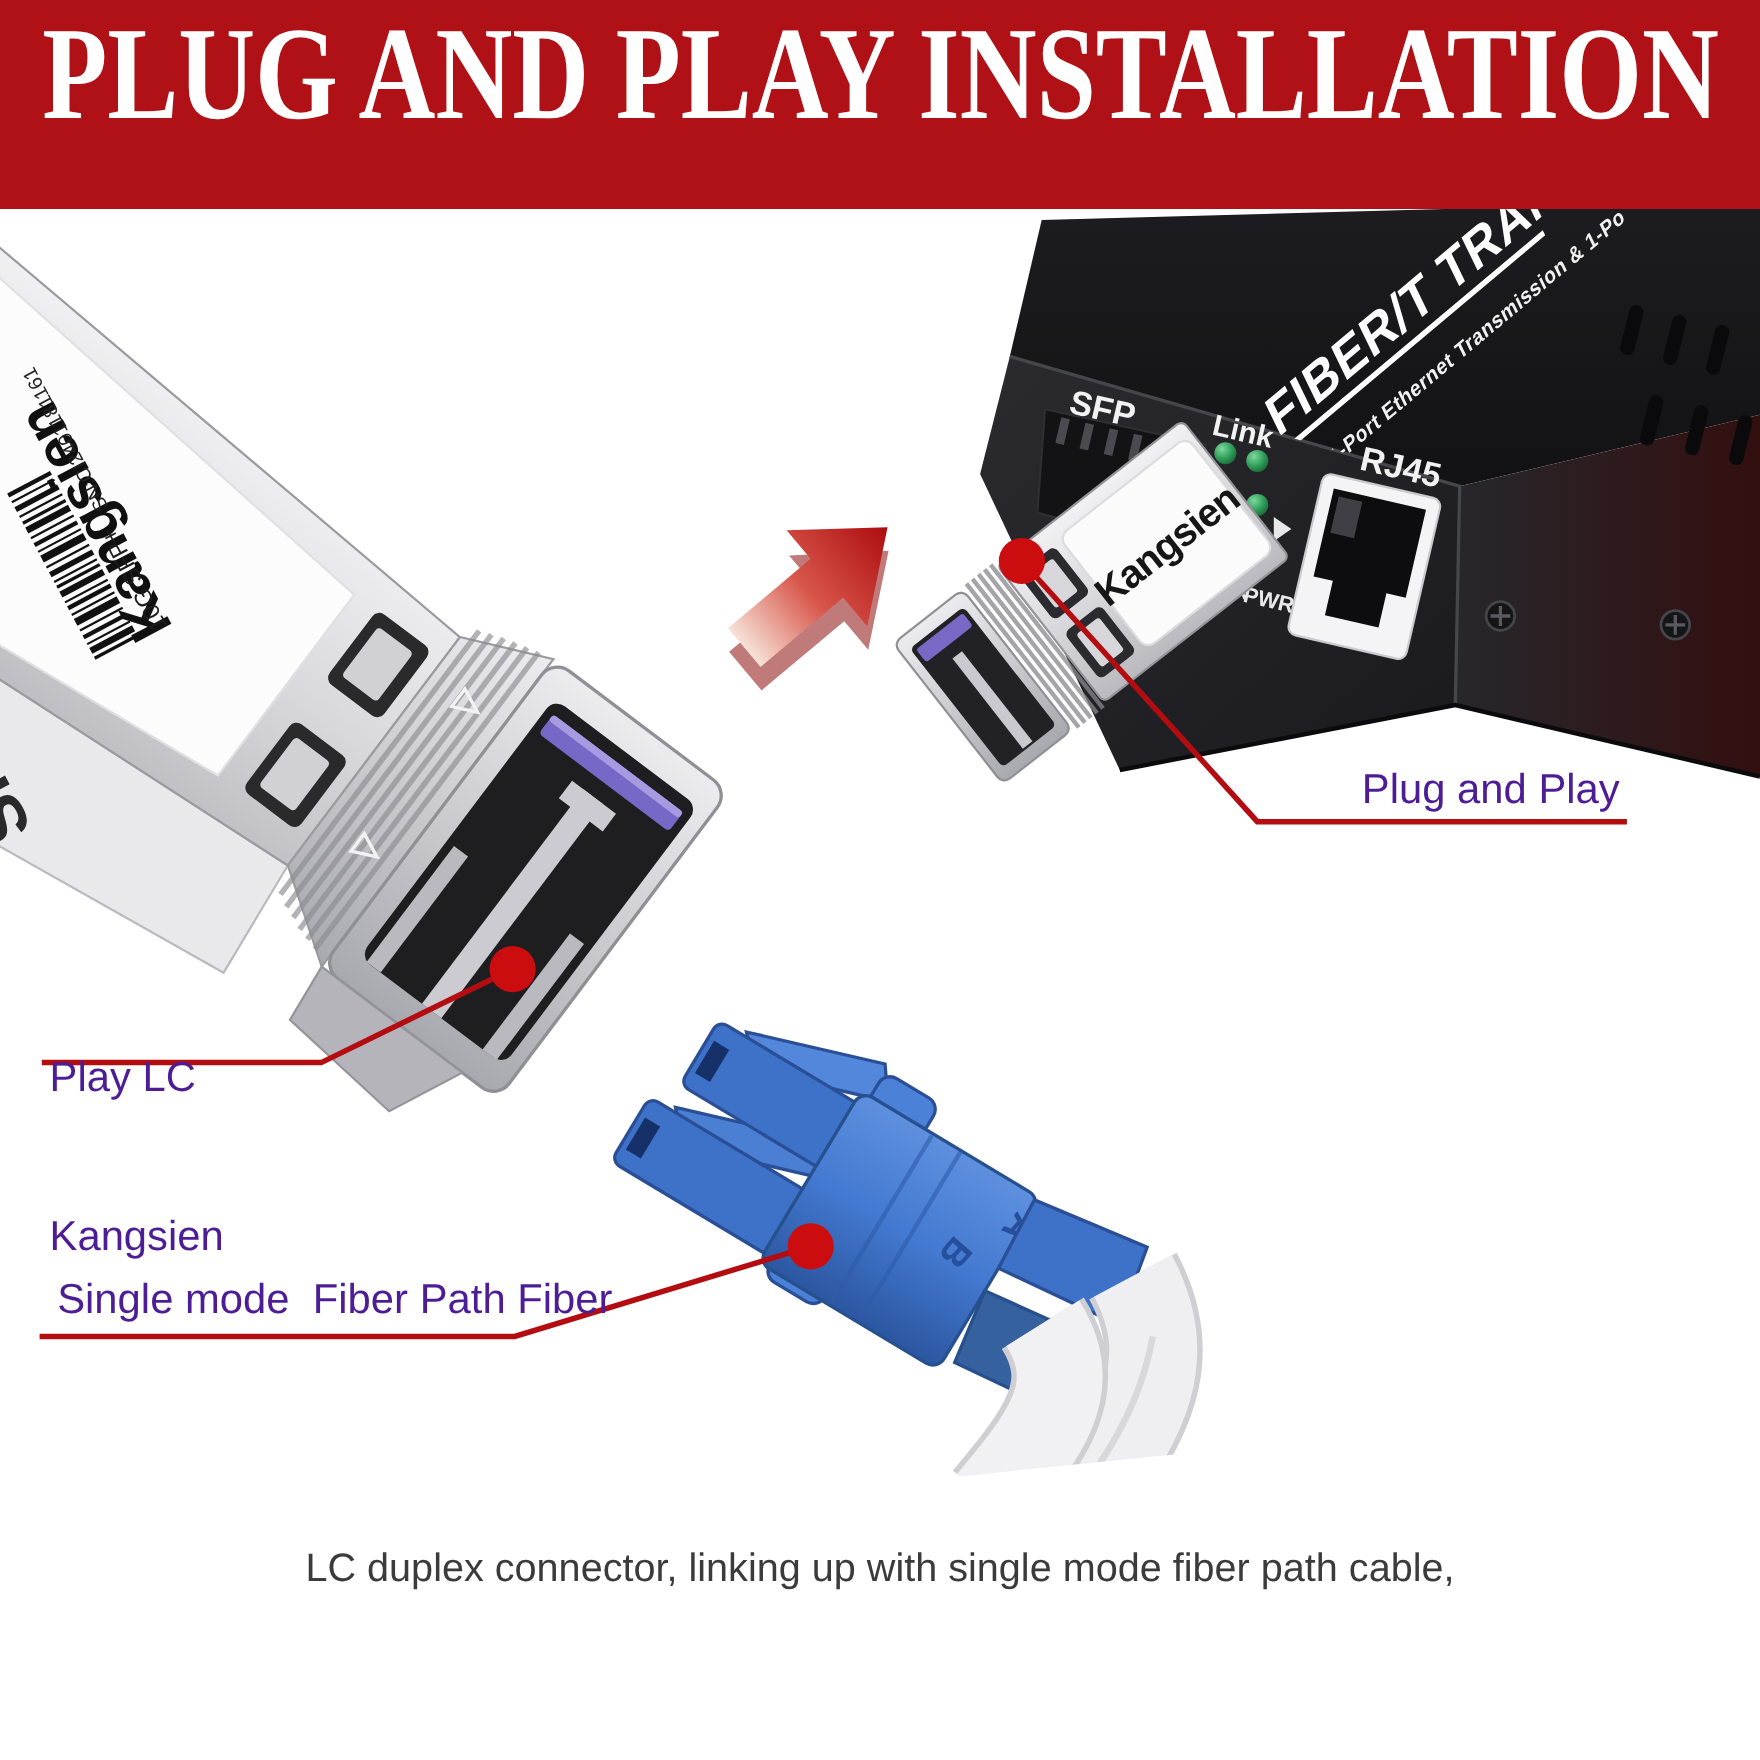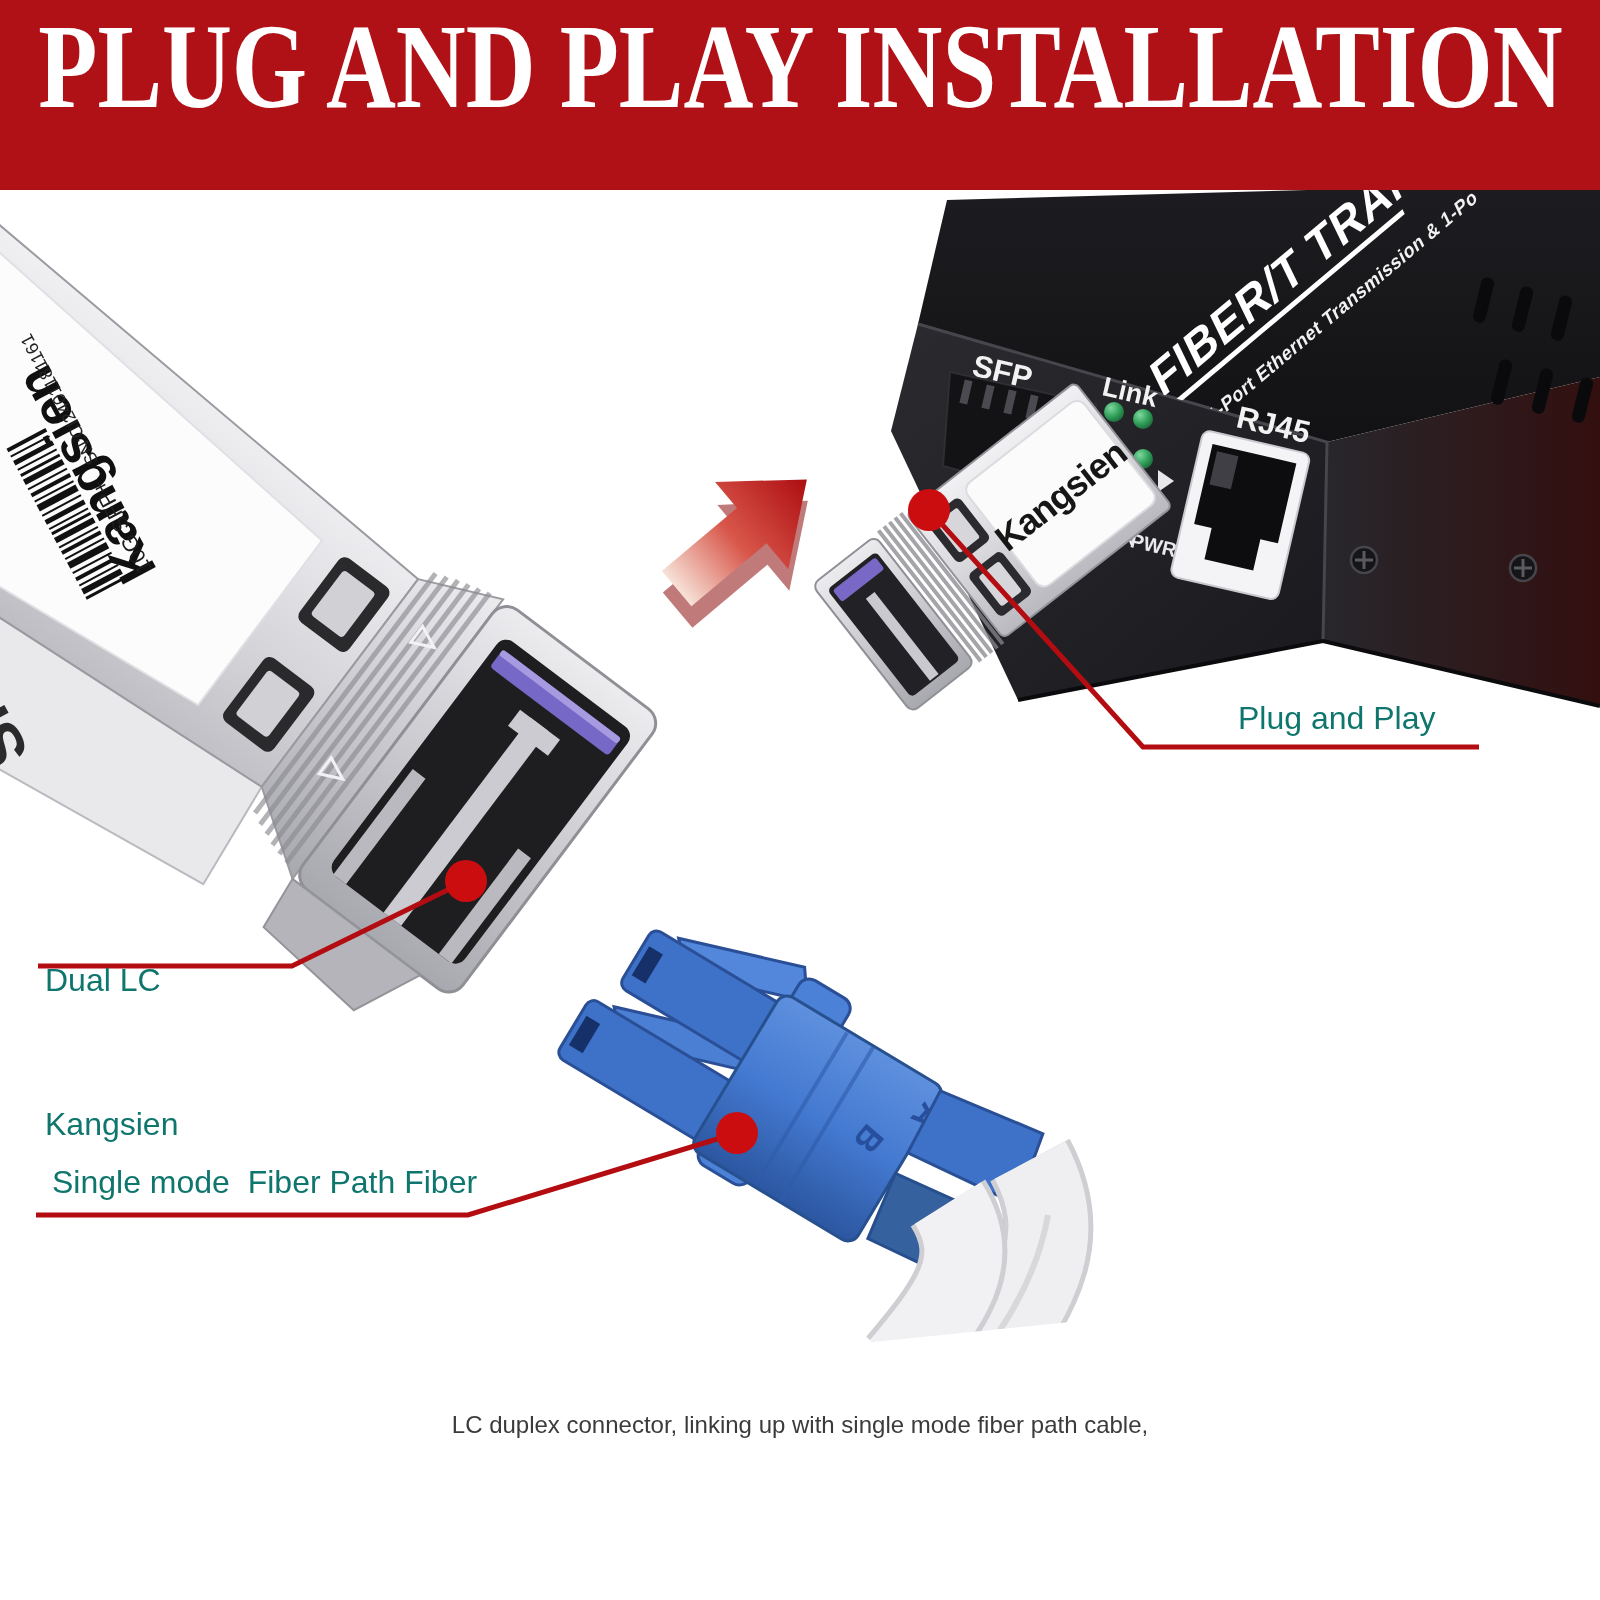--- a/index.html
+++ b/index.html
@@ -13,29 +13,29 @@
     z-index:30;
   }
   .banner-title{
     font-family:"Liberation Serif", serif;
     font-weight:bold;font-size:118px;color:#ffffff;
     white-space:nowrap;letter-spacing:0px;
     transform:scaleX(.82) scaleY(1.02);transform-origin:center;
   }
   .scene{position:absolute;left:0;top:0;width:1600px;height:1600px;z-index:10;}
   .callout{
-    position:absolute;color:#0f766e;font-size:32px;line-height:48px;
+    position:absolute;color:#4c1d95;font-size:38px;line-height:48px;
     z-index:25;white-space:pre;
   }
   .callout-dual{left:45px;top:860px;}
   .callout-single{left:52px;top:1158px;}
   .callout-plug{left:1238px;top:694px;}
   .caption{
     position:absolute;left:0;top:1398px;width:1600px;text-align:center;
-    color:#3b3b3b;font-size:24px;line-height:53px;z-index:25;
+    color:#3b3b3b;font-size:36px;line-height:53px;z-index:25;
   }
 </style>
 </head>
 <body>
 
 <svg class="scene" viewBox="0 0 1600 1600">
   <defs>
     <linearGradient id="gTop" x1="0" y1="0" x2="0" y2="1">
       <stop offset="0" stop-color="#1d1d21"></stop>
         <stop offset="1" stop-color="#121214"></stop>
@@ -279,21 +279,21 @@
   <circle cx="466" cy="881" r="21" fill="#cc0d10"></circle>
   <circle cx="737" cy="1133" r="21" fill="#cc0d10"></circle>
   <circle cx="929" cy="510" r="21" fill="#cc0d10"></circle>
 </svg>
 
 <div class="banner">
   <div class="banner-title">PLUG AND PLAY INSTALLATION</div>
 </div>
 
 <div class="callout callout-dual">
-  <div>Dual LC</div>
+  <div>Play LC</div>
   <div>Kangsien</div>
 </div>
 
 <div class="callout callout-single">Single mode  Fiber Path Fiber</div>
 
 <div class="callout callout-plug">Plug and Play</div>
 
 <div class="caption">
   <div>LC duplex connector, linking up with single mode fiber path cable,</div>
 </div>

